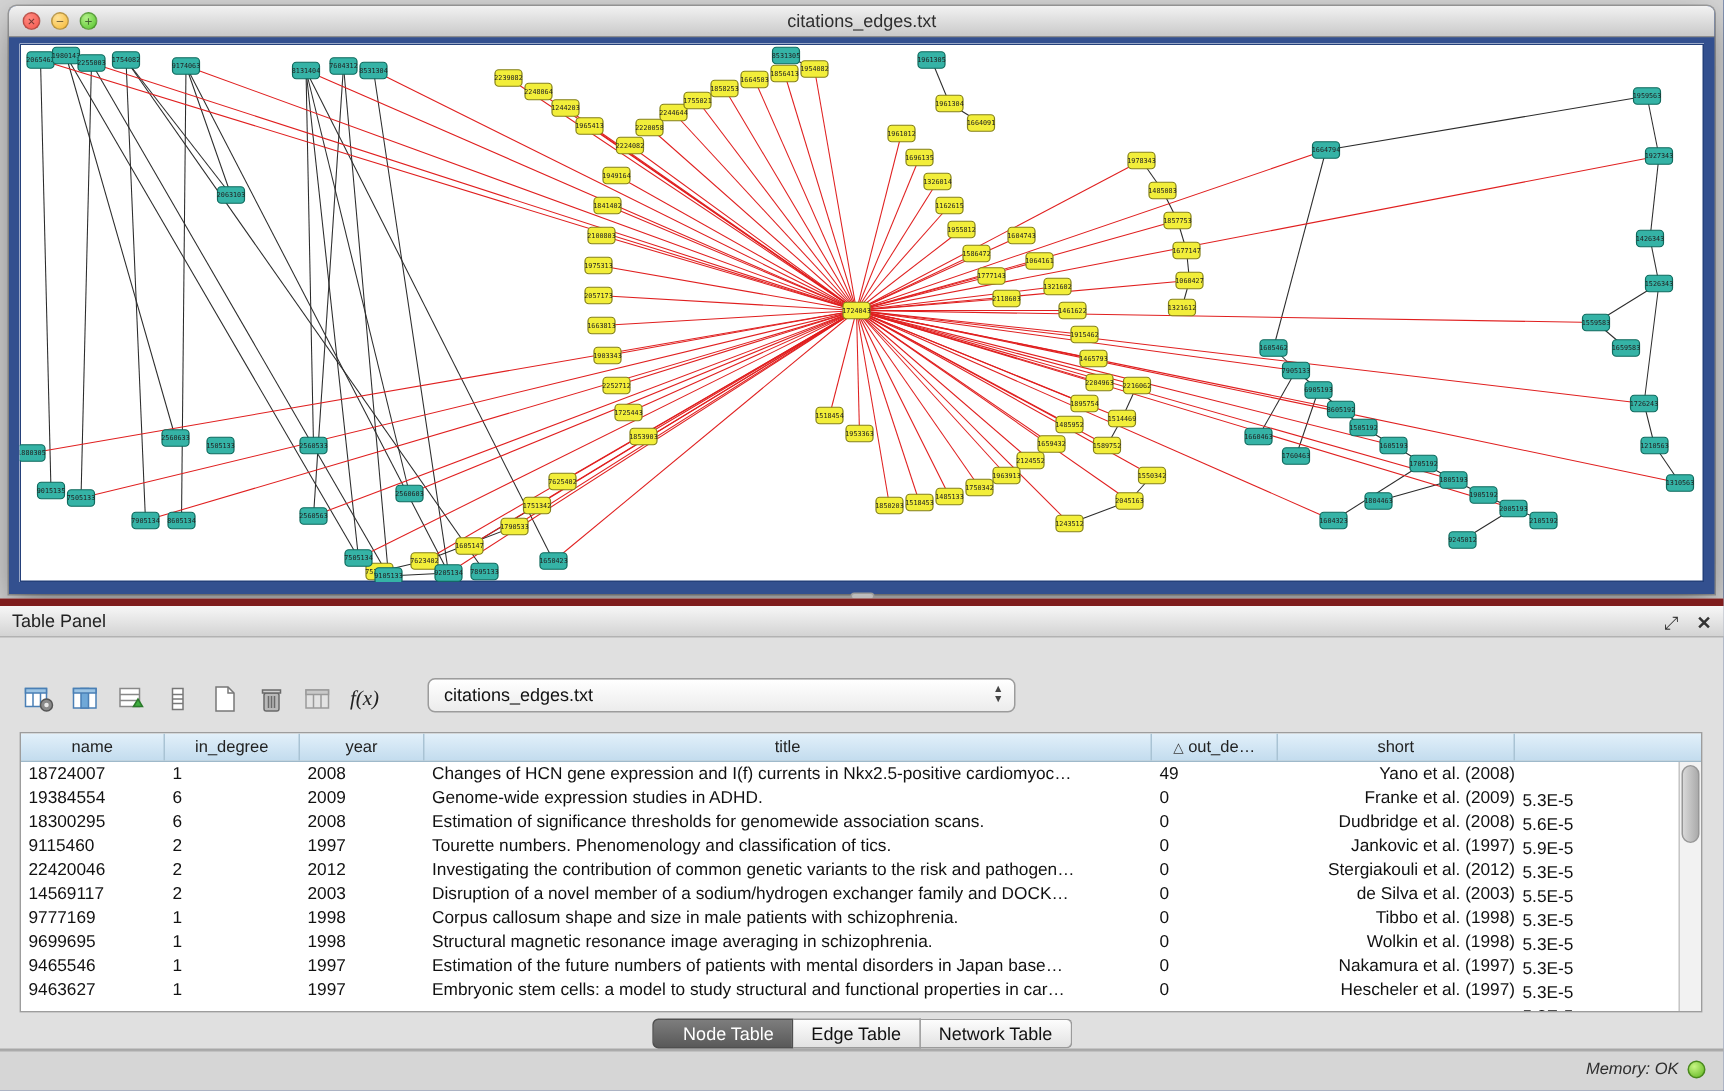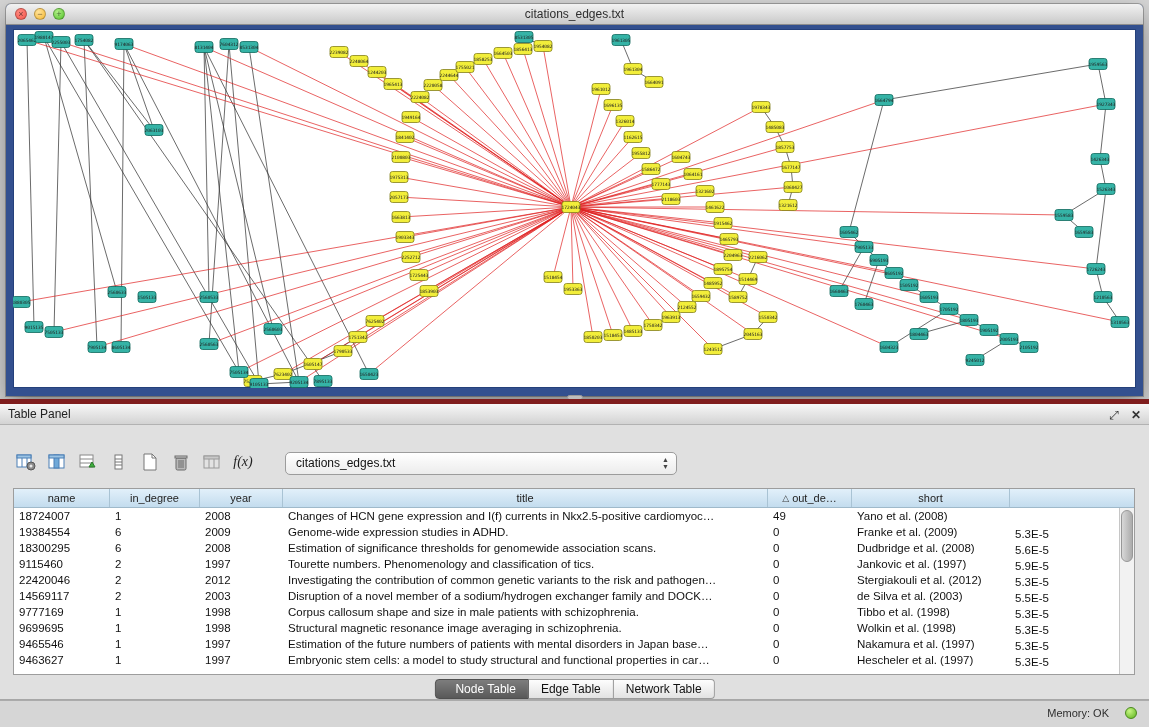--- a/index.html
+++ b/index.html
@@ -62,21 +62,21 @@
     position:absolute; right:8px; top:0; height:21px; display:flex; gap:12px; align-items:center;
   }
   .ph-icon { font-size:12px; color:#333; cursor:default; line-height:1; }
   .ph-icon.close { font-weight:bold; }
 
   .toolbar {
     position:absolute; left:12px; top:44px; height:28px; display:flex; gap:3px; align-items:center;
   }
   .tb-btn {
     width:28px; height:26px; border:none; background:transparent; padding:0;
-    display:flex; align-items:center; justify-content:center;
+    display:flex; align-items:flex-end; justify-content:center;
   }
   .fx { font-family:"Liberation Serif", serif; font-style:italic; font-size:14px; color:#222; }
 
   .table-selector {
     position:absolute; left:285px; top:48px; width:392px; height:23px;
     background:linear-gradient(#ffffff,#ececec);
     border:1px solid #9c9c9c; border-radius:5px;
     font-size:12px; color:#111; line-height:21px; padding:0 24px 0 10px;
   }
   .selector-arrows {
@@ -94,21 +94,21 @@
     border-right:1px solid #a9c3d4; overflow:hidden; white-space:nowrap; gap:3px;
   }
   .sort { font-size:9px; color:#3a3a3a; }
   .tbody { }
   .trow { display:flex; height:16px; align-items:center; background:#fff; }
   .tcell {
     font-size:11.5px; color:#111; padding-left:5px; white-space:nowrap; overflow:hidden;
     height:16px; line-height:16px;
   }
   .c0 { width:96px; } .c1 { width:90px; } .c2 { width:83px; }
-  .c3 { width:485px; } .c4 { width:84px; } .c5 { width:158px; text-align:left;}
+  .c3 { width:485px; } .c4 { width:84px; } .c5 { width:158px; text-align:right;}
   .c6 { width:87px;margin-top:36px; }
   .hcell.c5 { text-align:center; }
 
   .vscroll {
     position:absolute; right:0; top:19px; bottom:0; width:15px;
     background:#f2f2f2; border-left:1px solid #c6c6c6;
   }
   .vthumb {
     position:absolute; left:1px; right:1px; top:2px; height:52px;
     background:linear-gradient(90deg,#d8d8d8,#ababab);
@@ -129,22 +129,22 @@
   .tab.active {
     background:linear-gradient(#7d7d7d,#595959); color:#fff; border-color:#4f4f4f;padding-left:20px;
   }
 
   
   .status-bar {
     position:absolute; left:0; bottom:0; width:1149px; height:27px;
     background:#d6d6d6; border-top:1px solid #ababab;
   }
   .memory {
-    position:absolute; right:12px; top:6px; display:flex; align-items:center; gap:16px;
-    font-size:11px; color:#2e2e2e;
+    position:absolute; right:12px; top:6px; display:flex; align-items:center; gap:6px;
+    font-size:11px; color:#2e2e2e;font-style:italic;
   }
   .mem-dot {
     width:12px; height:12px; border-radius:50%;
     background:radial-gradient(circle at 35% 30%, #c7f683, #5db31e);
     border:1px solid #49891c;
   }
 </style>
 </head>
 <body>
 

